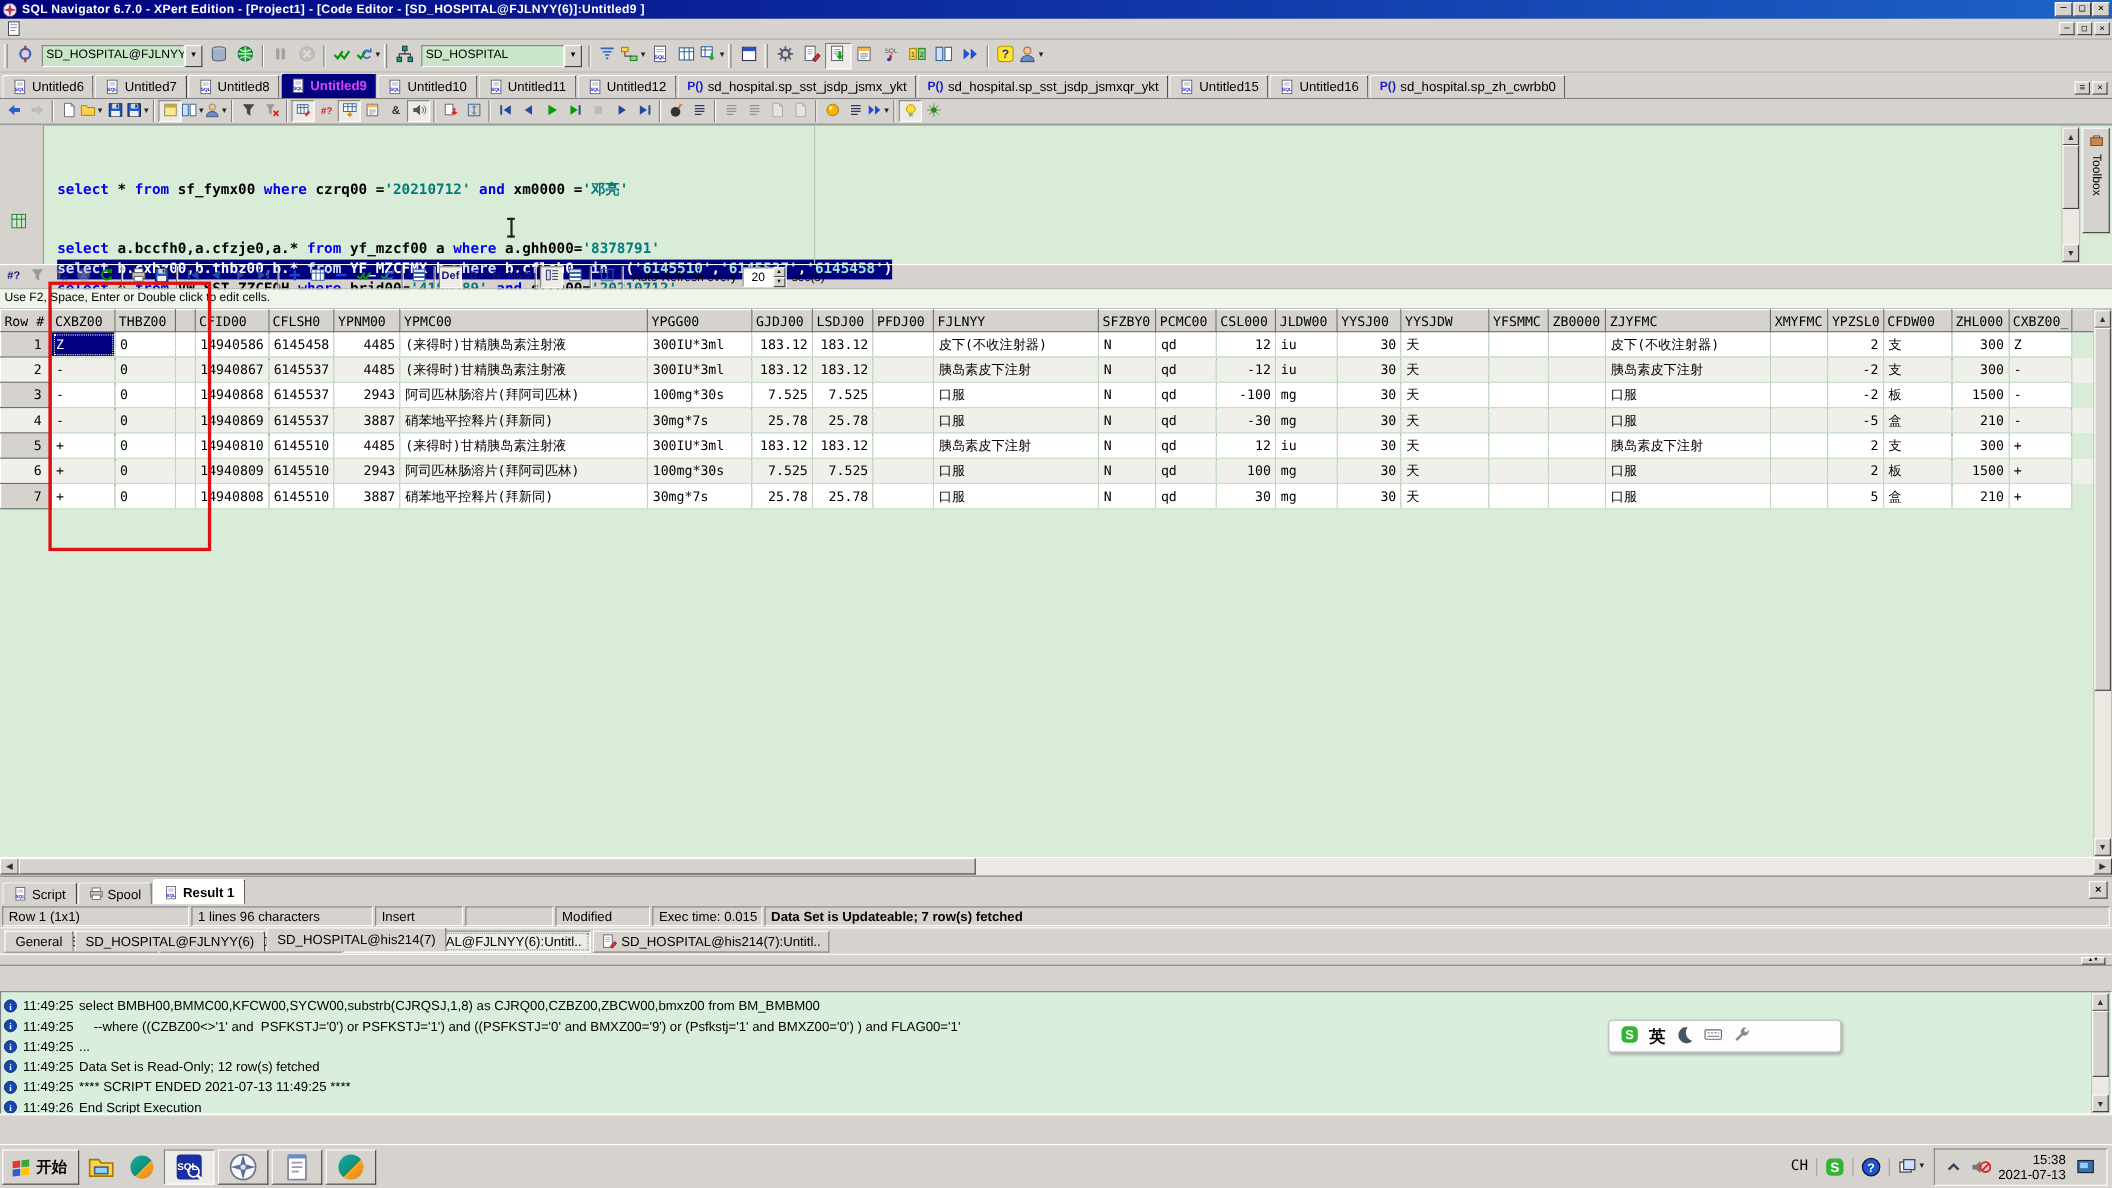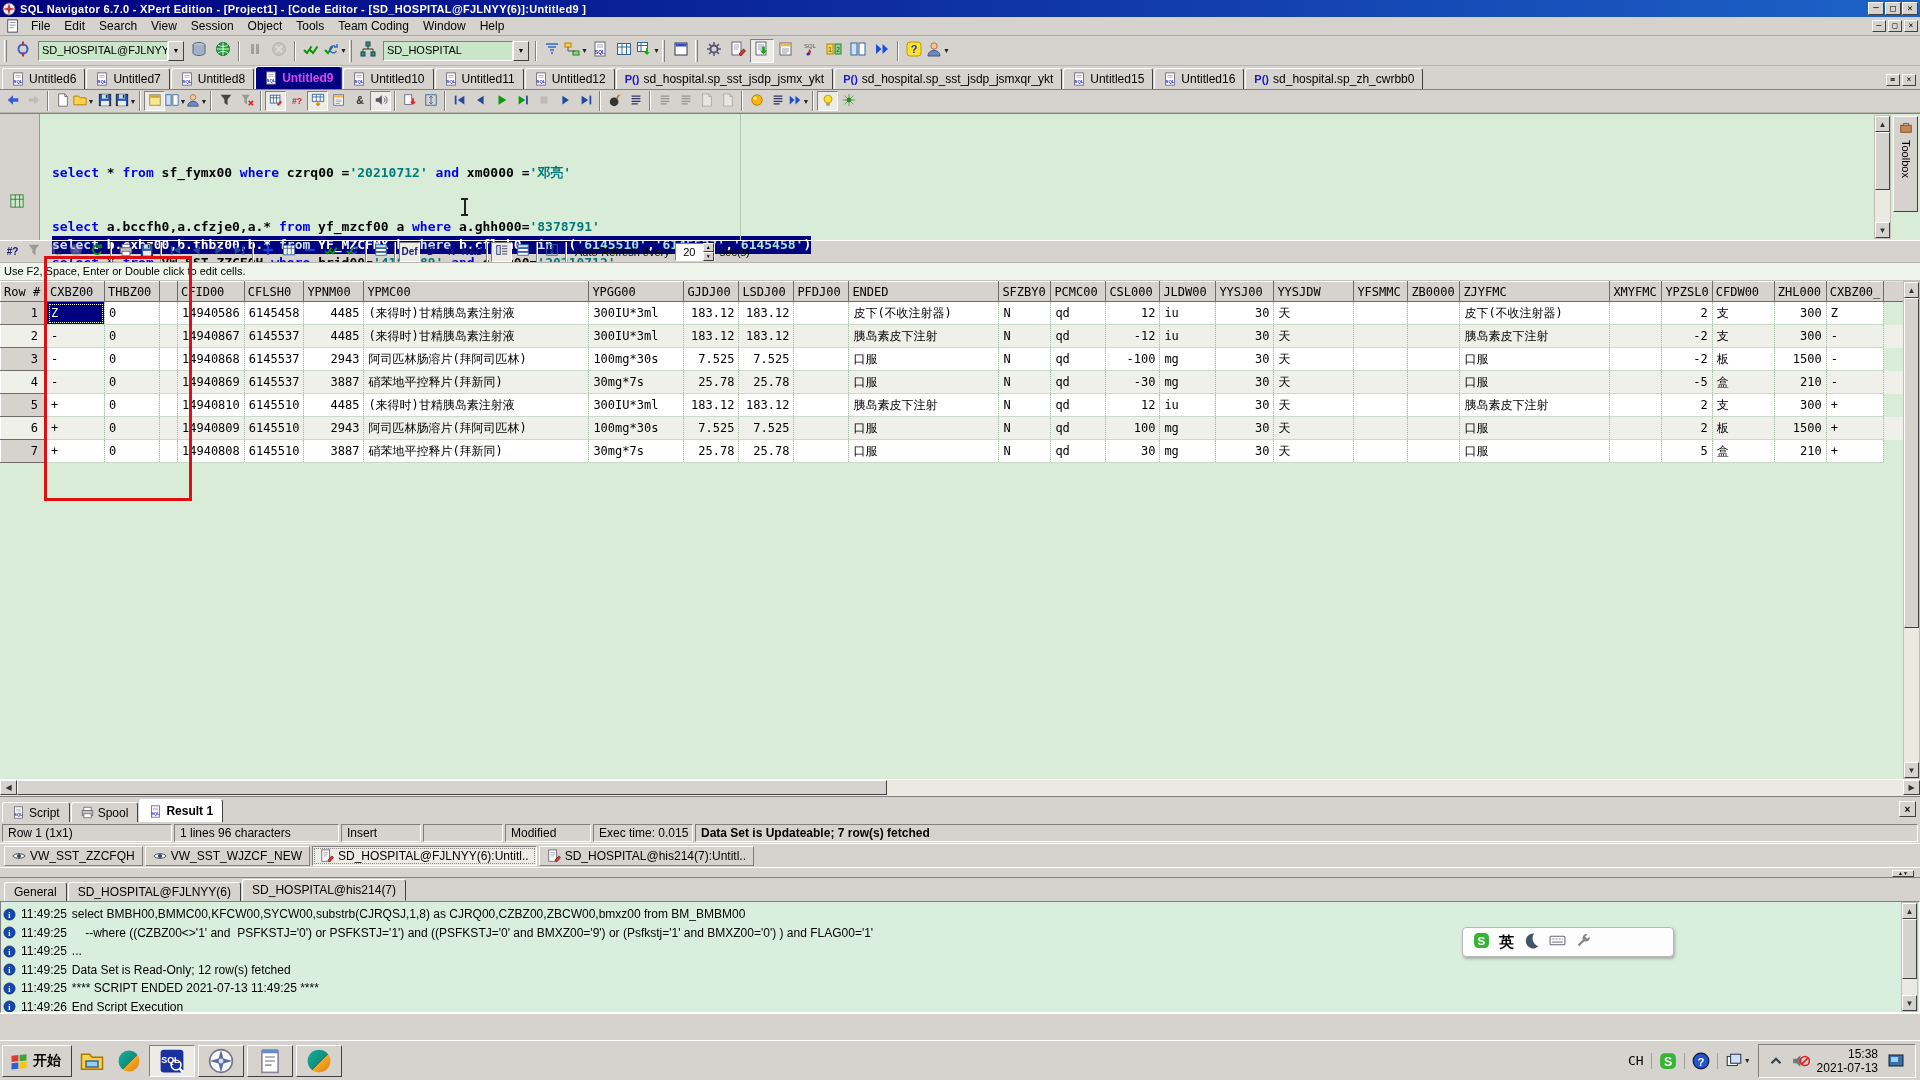--- a/index.html
+++ b/index.html
@@ -110,21 +110,21 @@
 
   
   #sesstabs { top:843px; height:24px; display:flex; align-items:center; gap:2px; padding-left:4px; border-top:1px solid #fff; }
   .stab { height:20px; display:flex; align-items:center; gap:4px; padding:0 7px; border:1px solid; border-color:#fff #808080 #808080 #fff; background:#d6d3ce; white-space:nowrap; }
   .stab.active { background:#ecebe5; border-color:#808080 #fff #fff #808080; outline:1px dotted #888; outline-offset:-3px;justify-content:flex-end; }
   .stab svg { width:14px; height:14px; }
 
   
   #splitter { top:867px; height:11px; background:#d6d3ce; border-top:1px solid #fff; border-bottom:1px solid #808080; }
   #split-btn { position:absolute; right:6px; top:2px; width:22px; height:7px; font-size:5px; line-height:5px; }
-  #outtabs { top:878px; height:23px; display:flex; align-items:flex-end; padding-left:4px; }
+  #outtabs { top:842px; height:23px; display:flex; align-items:flex-end; padding-left:4px; }
   .otab { height:19px; display:flex; align-items:center; padding:0 9px; border:1px solid; border-color:#fff #404040 #808080 #fff; border-bottom:none; border-radius:3px 3px 0 0; margin-right:1px; background:#d6d3ce; white-space:nowrap; }
   .otab.active { height:22px; background:#d6d3ce; font-weight:normal; border-bottom:1px solid #d6d3ce; }
   #log { top:901px; height:112px; background:#d9eedd; border:1px solid; border-color:#808080 #fff #fff #808080; padding:3px 2px; overflow:hidden; }
   .logline { display:flex; align-items:center; gap:5px; height:18.5px; font-size:12px; white-space:pre; }
   .logline svg { width:13px; height:13px; flex:none; }
   #log-vscroll { right:2px; top:902px; height:110px; position:absolute; }
   #log-vscroll .thumb { height:60px; }
   #graybottom { top:1013px; height:27px; background:#d6d3ce; border-top:1px solid #fff; }
 
   
@@ -168,32 +168,20 @@
   <div class="winbtn btn3d">×</div>
 </div>
 
 <div class="band" id="menubar">
   <span class="mdi-ico">
     <svg viewBox="0 0 16 16">
         <rect x="2" y="1" width="11" height="14" fill="#fff" stroke="#345"></rect>
         <path d="M4 4h7M4 7h7M4 10h5" stroke="#88a"></path>
       </svg>
   </span>
-  <div id="menu-items" style="display:flex;">
-      <div class="menu-item">File</div>
-      <div class="menu-item">Edit</div>
-      <div class="menu-item">Search</div>
-      <div class="menu-item">View</div>
-      <div class="menu-item">Session</div>
-      <div class="menu-item">Object</div>
-      <div class="menu-item">Tools</div>
-      <div class="menu-item">Team Coding</div>
-      <div class="menu-item">Window</div>
-      <div class="menu-item">Help</div>
-    </div>
   <span class="flexsp"></span>
   <div class="mdi-btn btn3d">─</div>
   <div class="mdi-btn btn3d">□</div>
   <div class="mdi-btn btn3d">×</div>
 </div>
 
 <div class="band toolbar" id="maintb">
     <div class="tb-grip"></div>
     <div class="tbtn">
       <span class="ico"><svg viewBox="0 0 16 16">
@@ -930,21 +918,21 @@
           <th>THBZ00</th>
           <th></th>
           <th>CFID00</th>
           <th>CFLSH0</th>
           <th>YPNM00</th>
           <th>YPMC00</th>
           <th>YPGG00</th>
           <th>GJDJ00</th>
           <th>LSDJ00</th>
           <th>PFDJ00</th>
-          <th>ENDED</th>
+          <th>FJLNYY</th>
           <th>SFZBY0</th>
           <th>PCMC00</th>
           <th>CSL000</th>
           <th>JLDW00</th>
           <th>YYSJ00</th>
           <th>YYSJDW</th>
           <th>YFSMMC</th>
           <th>ZB0000</th>
           <th>ZJYFMC</th>
           <th>XMYFMC</th>

